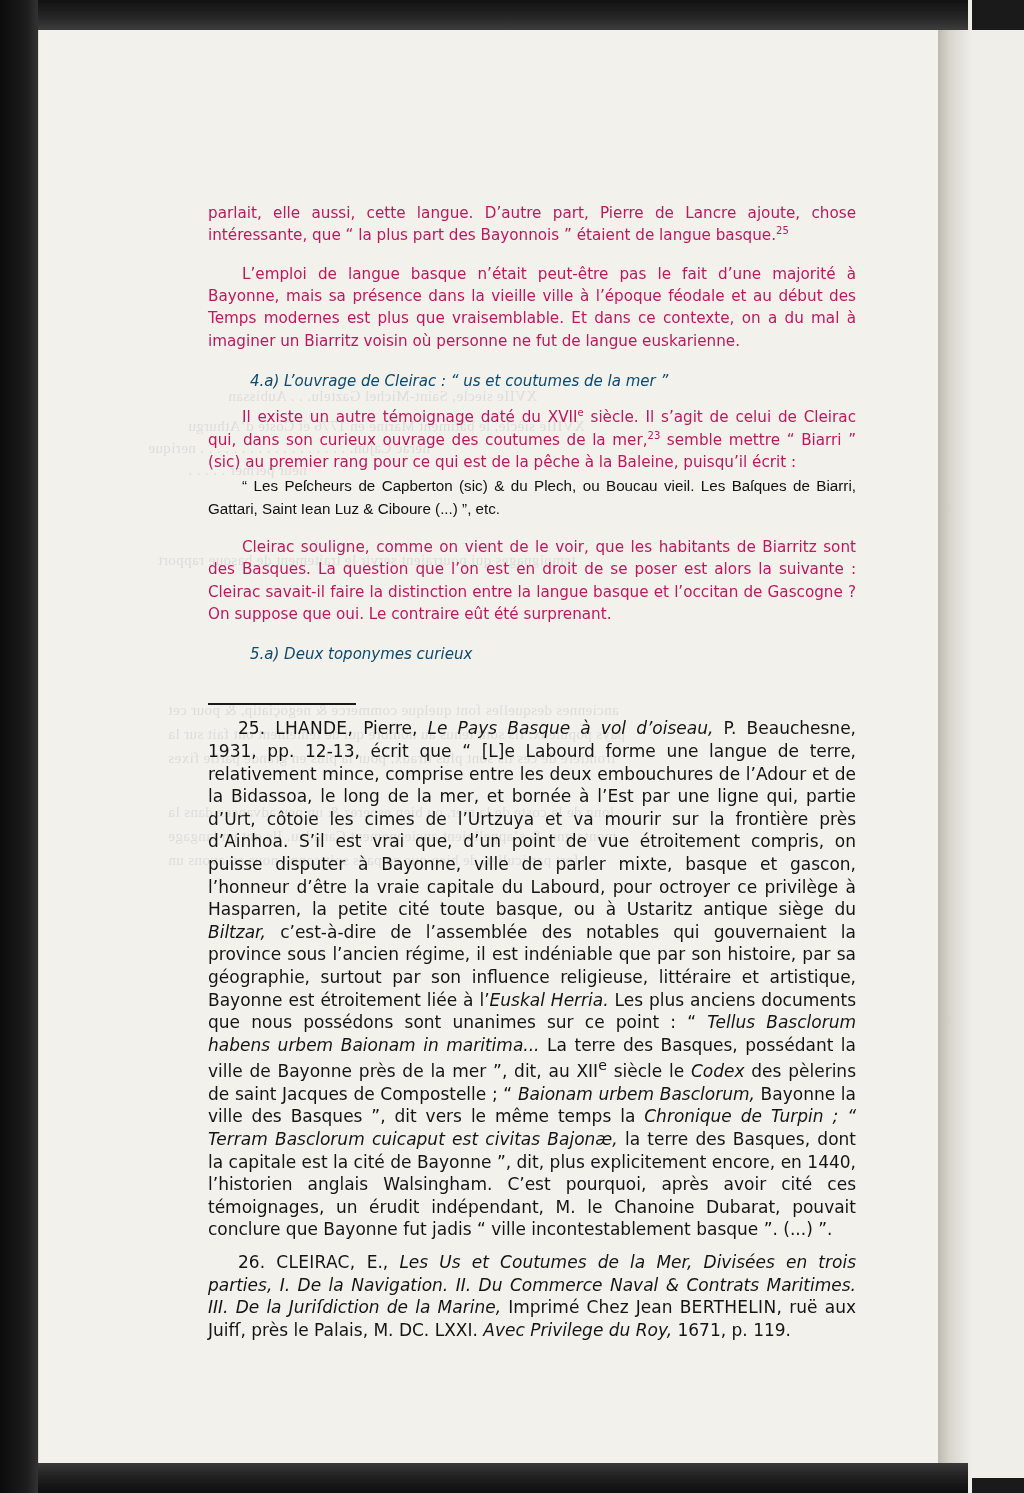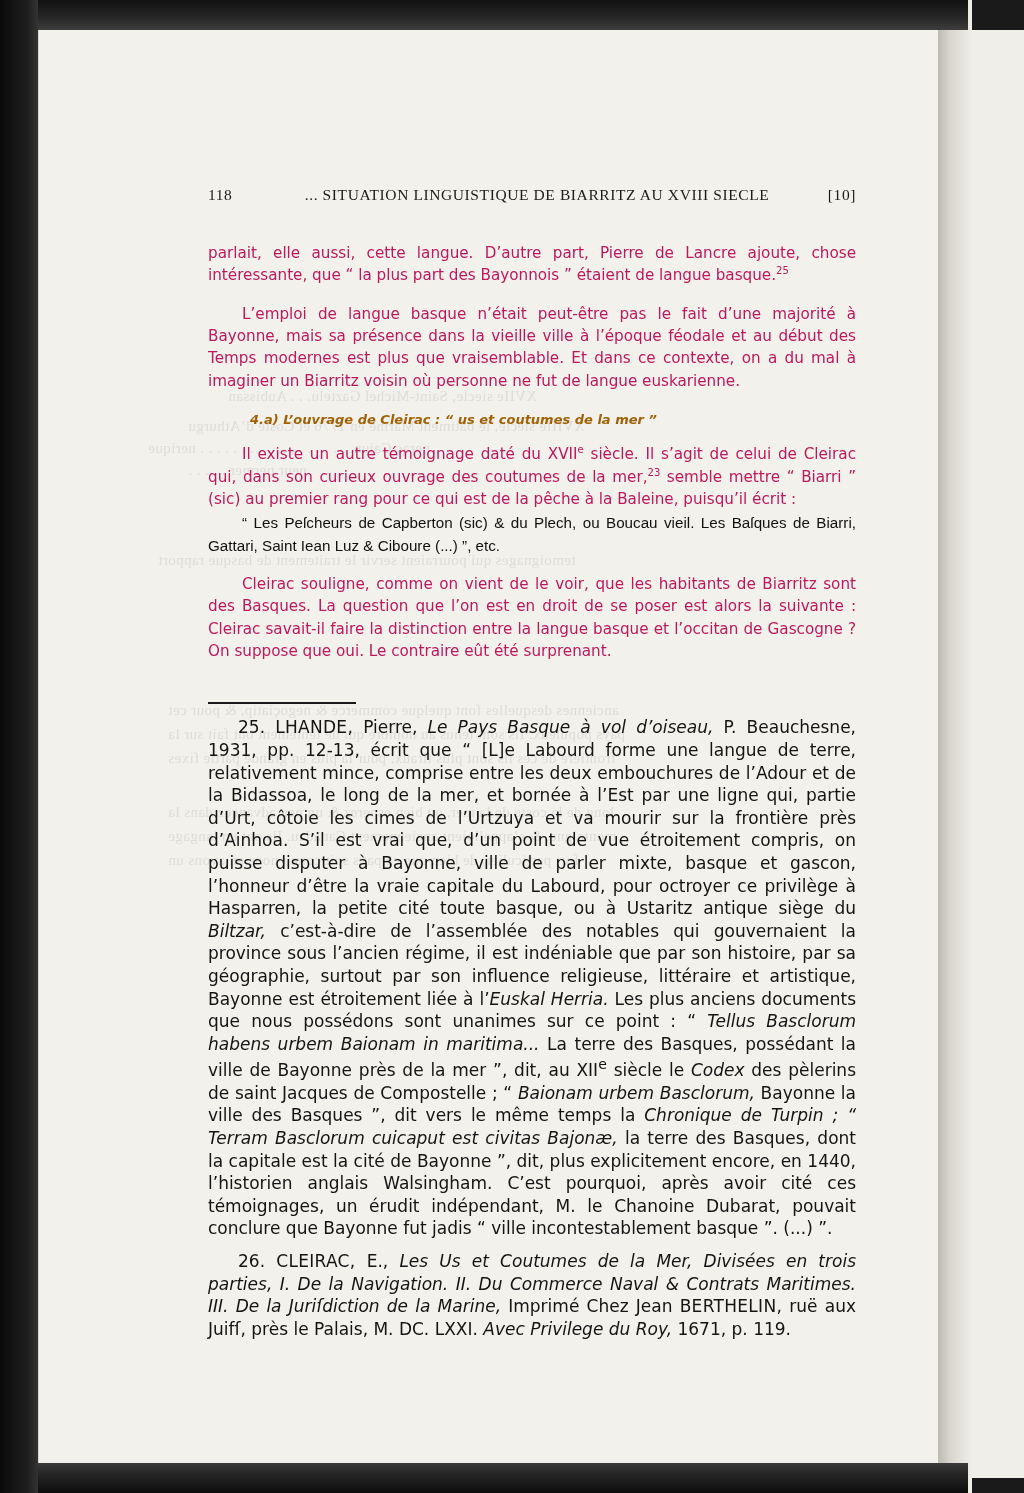--- a/index.html
+++ b/index.html
@@ -110,24 +110,24 @@
     margin: 16px 0 2px 0;
     text-indent: 34px;
     -webkit-hyphens: manual;
     hyphens: manual;
   }
   p.body.noindent { text-indent: 0; }
   p.body sup { font-size: 10px; vertical-align: super; }
 
   h3.subhead {
     font-family: "DejaVu Sans", sans-serif;
-    font-size: 13px;
+    font-size: 15px;
     font-style: italic;
-    font-weight: bold;
-    color: #a16207;
+    font-weight: normal;
+    color: #0c4a6e;
     margin: 20px 0 6px 0;
     text-indent: 42px;
   }
 
   .quote {
     font-family: Liberation Sans, sans-serif;
     font-size: 15.2px;
     line-height: 1.47;
     text-align: justify;
     color: #111;
@@ -172,38 +172,34 @@
     <div class="ghost" style="left:120px; top:552px;">temoignages qui pourraient servir le traitement de basque rapport</div>
     <div class="ghost" style="left:130px; top:702px;">anciennes desquelles font quelque commerce &amp; negoçiatip, &amp; pour cet</div>
     <div class="ghost" style="left:130px; top:726px;">pays populeux. Ils sont tenus au nombre qui de tentement ont fait sur la</div>
     <div class="ghost" style="left:130px; top:750px;">frontiere de ces ils sont plus tiraux, pour la plus en grande partie fixes</div>
     <div class="ghost" style="left:130px; top:804px;">long de la coste de la mer, ou bien esperez &amp; un peu advancez dans la</div>
     <div class="ghost" style="left:130px; top:828px;">montaigne, &amp; s’appelloient anciennement Canadau. Ils ont un langage</div>
     <div class="ghost" style="left:130px; top:852px;">fort particulier, de bien que ce pays soit connu nous en avons un</div>
 
     <div class="content">
 
-      <div class="running-head">
-        <span class="folio">118</span>
-        <span class="rh-title"><span>... SITUATION LINGUISTIQUE DE BIARRITZ AU XVIII SIECLE</span></span>
-        <span class="bracket">[10]</span>
-      </div>
 
       <p class="body noindent"><span>parlait, elle aussi, cette langue. D’autre part, Pierre de Lancre ajoute, chose intéressante, que “ la plus part des Bayonnois ” étaient de langue basque.</span><sup>25</sup></p>
 
       <p class="body">L’emploi de langue basque n’était peut-être pas le fait d’une majorité à Bayonne, mais sa présence dans la vieille ville à l’époque féodale et au début des Temps modernes est plus que vraisemblable. Et dans ce contexte, on a du mal à imaginer un Biarritz voisin où personne ne fut de langue euskarienne.</p>
 
       <h3 class="subhead">4.a) L’ouvrage de Cleirac : “ us et coutumes de la mer ”</h3>
 
       <p class="body"><span>Il existe un autre témoignage daté du XVII</span><sup>e</sup><span> siècle. Il s’agit de celui de Cleirac qui, dans son curieux ouvrage des coutumes de la mer,</span><sup>23</sup><span> semble mettre “ Biarri ” (sic) au premier rang pour ce qui est de la pêche à la Baleine, puisqu’il écrit :</span></p>
 
       <p class="quote">“ Les Peſcheurs de Capberton (sic) &amp; du Plech, ou Boucau vieil. Les Baſques de Biarri, Gattari, Saint Iean Luz &amp; Ciboure (...) ”, etc.</p>
 
       <p class="body">Cleirac souligne, comme on vient de le voir, que les habitants de Biarritz sont des Basques. La question que l’on est en droit de se poser est alors la suivante : Cleirac savait-il faire la distinction entre la langue basque et l’occitan de Gascogne ? On suppose que oui. Le contraire eût été surprenant.</p>
 
+      <h3 class="subhead">5.a) Deux toponymes curieux</h3>
 
 
       <div class="footnote-rule"></div>
 
       <p class="footnote"><span class="num">25.</span> <span class="sc">LHANDE,</span><span> Pierre, </span><i>Le Pays Basque à vol d’oiseau,</i><span> P. Beauchesne, 1931, pp. 12-13, écrit que “ [L]e Labourd forme une langue de terre, relativement mince, comprise entre les deux embouchures de l’Adour et de la Bidassoa, le long de la mer, et bornée à l’Est par une ligne qui, partie d’Urt, côtoie les cimes de l’Urtzuya et va mourir sur la frontière près d’Ainhoa. S’il est vrai que, d’un point de vue étroitement compris, on puisse disputer à Bayonne, ville de parler mixte, basque et gascon, l’honneur d’être la vraie capitale du Labourd, pour octroyer ce privilège à Hasparren, la petite cité toute basque, ou à Ustaritz antique siège du </span><i>Biltzar,</i><span> c’est-à-dire de l’assemblée des notables qui gouvernaient la province sous l’ancien régime, il est indéniable que par son histoire, par sa géographie, surtout par son influence religieuse, littéraire et artistique, Bayonne est étroitement liée à l’</span><i>Euskal Herria.</i><span> Les plus anciens documents que nous possédons sont unanimes sur ce point : “ </span><i>Tellus Basclorum habens urbem Baionam in maritima...</i><span> La terre des Basques, possédant la ville de Bayonne près de la mer ”, dit, au XII</span><sup>e</sup><span> siècle le </span><i>Codex</i><span> des pèlerins de saint Jacques de Compostelle ; “ </span><i>Baionam urbem Basclorum,</i><span> Bayonne la ville des Basques ”, dit vers le même temps la </span><i>Chronique de Turpin ; “ Terram Basclorum cuicaput est civitas Bajonæ,</i><span> la terre des Basques, dont la capitale est la cité de Bayonne ”, dit, plus explicitement encore, en 1440, l’historien anglais Walsingham. C’est pourquoi, après avoir cité ces témoignages, un érudit indépendant, M. le Chanoine Dubarat, pouvait conclure que Bayonne fut jadis “ ville incontestablement basque ”. (...) ”.</span></p>
 
       <p class="footnote"><span class="num">26.</span> <span class="sc">CLEIRAC,</span><span> E., </span><i>Les Us et Coutumes de la Mer, Divisées en trois parties, I. De la Navigation. II. Du Commerce Naval &amp; Contrats Maritimes. III. De la Juriſdiction de la Marine,</i><span> Imprimé Chez Jean </span><span class="sc">BERTHELIN,</span><span> ruë aux Juifſ, près le Palais, M. DC. LXXI. </span><i>Avec Privilege du Roy,</i><span> 1671, p. 119.</span></p>
 
     </div>
   </div>

